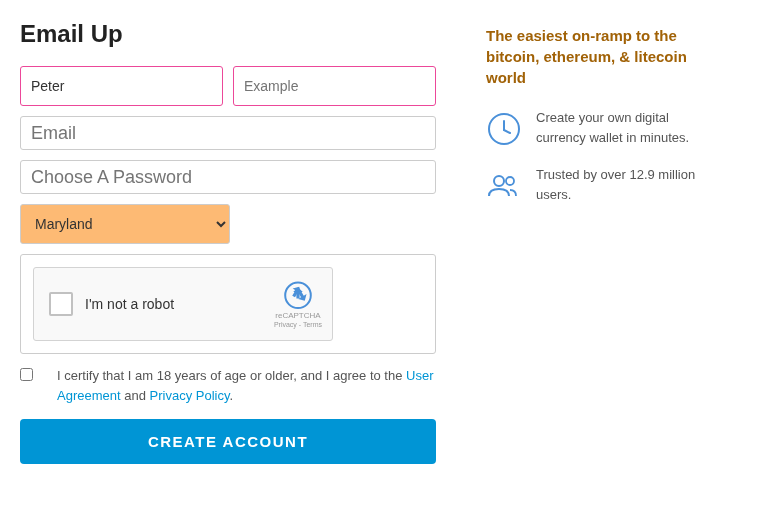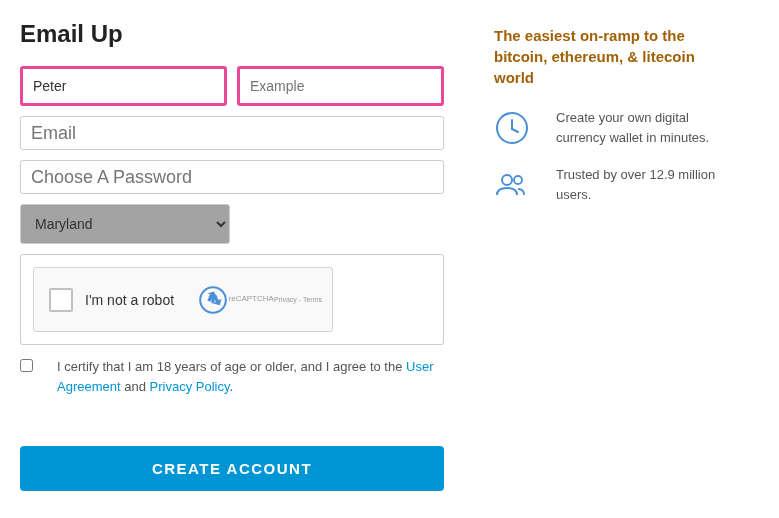--- a/index.html
+++ b/index.html
@@ -35,21 +35,21 @@
       margin-bottom: 18px;
     }
     .name-row {
       display: flex;
       gap: 10px;
       margin-bottom: 10px;
     }
     .name-row input {
       flex: 1;
       height: 40px;
-      border: 3px solid #ec4899;
+      border: 1px solid #ec4899;
       border-radius: 3px;
       padding: 0 10px;
       font-size: 14px;
       color: #333;
       outline: none;
     }
     .full-input {
       width: 100%;
       height: 24px;
       border: 1px solid #ccc;
@@ -72,39 +72,39 @@
       white-space: nowrap;
     }
     .state-select {
       flex: 1;
       height: 40px;
       border: 1px solid #ccc;
       border-radius: 3px;
       padding: 0 10px;
       font-size: 14px;
       color: #333;
-      background: #a3a3a3;
+      background: #fdba74;
       appearance: auto;
       outline: none;
       max-width: 210px;
     }
     .captcha-box {
       border: 1px solid #ccc;
       border-radius: 3px;
       padding: 12px;
       margin-bottom: 12px;
       display: flex;
       align-items: center;
       justify-content: flex-start;
     }
     .captcha-inner {
       display: flex;
       align-items: center;
       width: 300px;
-      height: 65px;
+      height: 74px;
       background: #f9f9f9;
       border: 1px solid #d3d3d3;
       border-radius: 3px;
       padding: 10px 15px;
       position: relative;
     }
     .captcha-checkbox {
       width: 24px;
       height: 24px;
       border: 2px solid #c1c1c1;
@@ -116,21 +116,21 @@
     .captcha-label {
       font-size: 14px;
       color: #333;
     }
     .captcha-logo {
       position: absolute;
       right: 10px;
       top: 50%;
       transform: translateY(-50%);
       display: flex;
-      flex-direction: row;
+      flex-direction: column;
       align-items: center;
     }
     .recaptcha-icon {
       width: 32px;
       height: 32px;
     }
     .recaptcha-text {
       font-size: 8px;
       color: #999;
       text-align: center;
@@ -165,36 +165,35 @@
       height: 45px;
       background: #0095d5;
       color: #fff;
       font-size: 15px;
       font-weight: bold;
       letter-spacing: 1.5px;
       border: none;
       border-radius: 4px;
       cursor: pointer;
       text-transform: uppercase;
-      margin-top: 36px;
     }
 
     
     .tagline {
       font-size: 15px;
       font-weight: bold;
       color: #a16207;
       margin-bottom: 20px;
       line-height: 1.4;
       max-width: 220px;
     }
     .feature-item {
       display: flex;
-      align-items: center;
-      gap: 26px;
+      align-items: flex-end;
+      gap: 14px;
       margin-bottom: 18px;
     }
     .feature-icon {
       flex-shrink: 0;
       width: 36px;
       height: 36px;
       display: flex;
       align-items: center;
       justify-content: center;
     }

